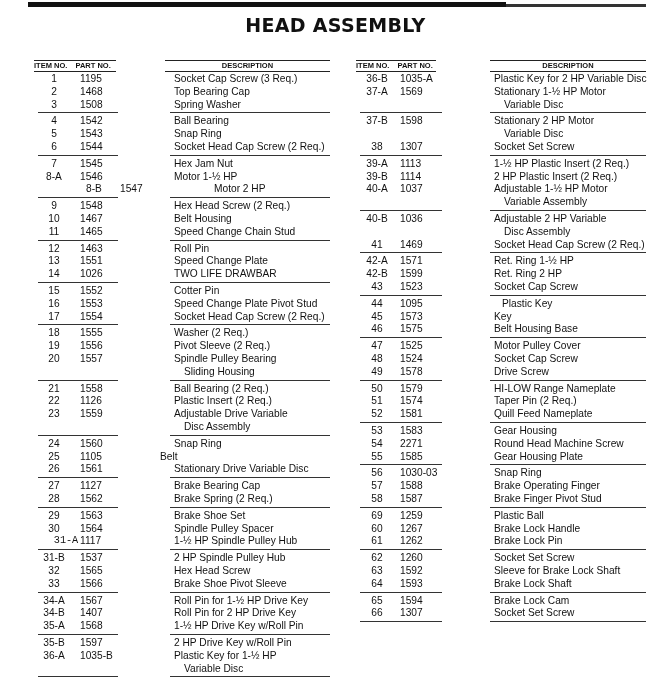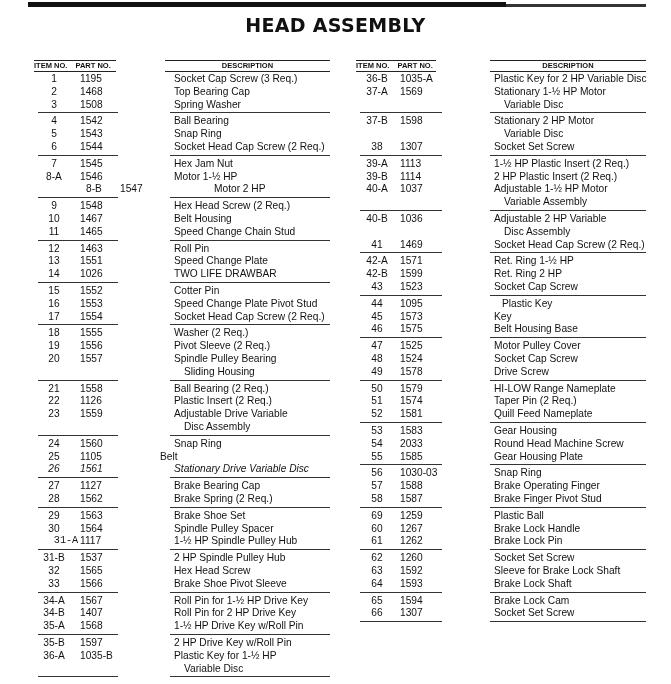--- a/index.html
+++ b/index.html
@@ -191,21 +191,21 @@
     <div class="row" style="position: absolute; top: 437.8px; left: 0px; width: 671px;">
       <span class="item" style="left: 36px; width: 36px;">24</span>
       <span class="part" style="left: 80px;">1560</span>
       <span class="desc" style="left: 174px;">Snap Ring</span>
     </div>
     <div class="row" style="position: absolute; top: 450.6px; left: 0px; width: 671px;">
       <span class="item" style="left: 36px; width: 36px;">25</span>
       <span class="part" style="left: 80px;">1105</span>
       <span class="desc" style="left: 160px;">Belt</span>
     </div>
-    <div class="row" style="position: absolute; top: 463.4px; left: 0px; width: 671px; font-style: italic;">
+    <div class="row" style="position: absolute; top: 463.4px; left: 0px; width: 671px;">
       <span class="item" style="left: 36px; width: 36px;">26</span>
       <span class="part" style="left: 80px;">1561</span>
       <span class="desc" style="left: 174px;">Stationary Drive Variable Disc</span>
     </div>
     <div style="position: absolute; height: 1px; background: rgb(51, 51, 51); top: 477.2px; left: 38px; width: 80px;"></div>
     <div style="position: absolute; height: 1px; background: rgb(51, 51, 51); top: 477.2px; left: 170px; width: 160px;"></div>
     <div class="row" style="position: absolute; top: 480.2px; left: 0px; width: 671px;">
       <span class="item" style="left: 36px; width: 36px;">27</span>
       <span class="part" style="left: 80px;">1127</span>
       <span class="desc" style="left: 174px;">Brake Bearing Cap</span>
@@ -418,21 +418,21 @@
     </div>
     <div style="position: absolute; height: 1px; background: rgb(51, 51, 51); top: 422px; left: 360px; width: 82px;"></div>
     <div style="position: absolute; height: 1px; background: rgb(51, 51, 51); top: 422px; left: 490px; width: 156px;"></div>
     <div class="row" style="position: absolute; top: 425px; left: 0px; width: 671px;">
       <span class="item" style="left: 360px; width: 34px;">53</span>
       <span class="part" style="left: 400px;">1583</span>
       <span class="desc" style="left: 494px;">Gear Housing</span>
     </div>
     <div class="row" style="position: absolute; top: 437.8px; left: 0px; width: 671px;">
       <span class="item" style="left: 360px; width: 34px;">54</span>
-      <span class="part" style="left: 400px;">2033</span>
+      <span class="part" style="left: 400px;">2271</span>
       <span class="desc" style="left: 494px;">Round Head Machine Screw</span>
     </div>
     <div class="row" style="position: absolute; top: 450.6px; left: 0px; width: 671px;">
       <span class="item" style="left: 360px; width: 34px;">55</span>
       <span class="part" style="left: 400px;">1585</span>
       <span class="desc" style="left: 494px;">Gear Housing Plate</span>
     </div>
     <div style="position: absolute; height: 1px; background: rgb(51, 51, 51); top: 464.4px; left: 360px; width: 82px;"></div>
     <div style="position: absolute; height: 1px; background: rgb(51, 51, 51); top: 464.4px; left: 490px; width: 156px;"></div>
     <div class="row" style="position: absolute; top: 467.4px; left: 0px; width: 671px;">

